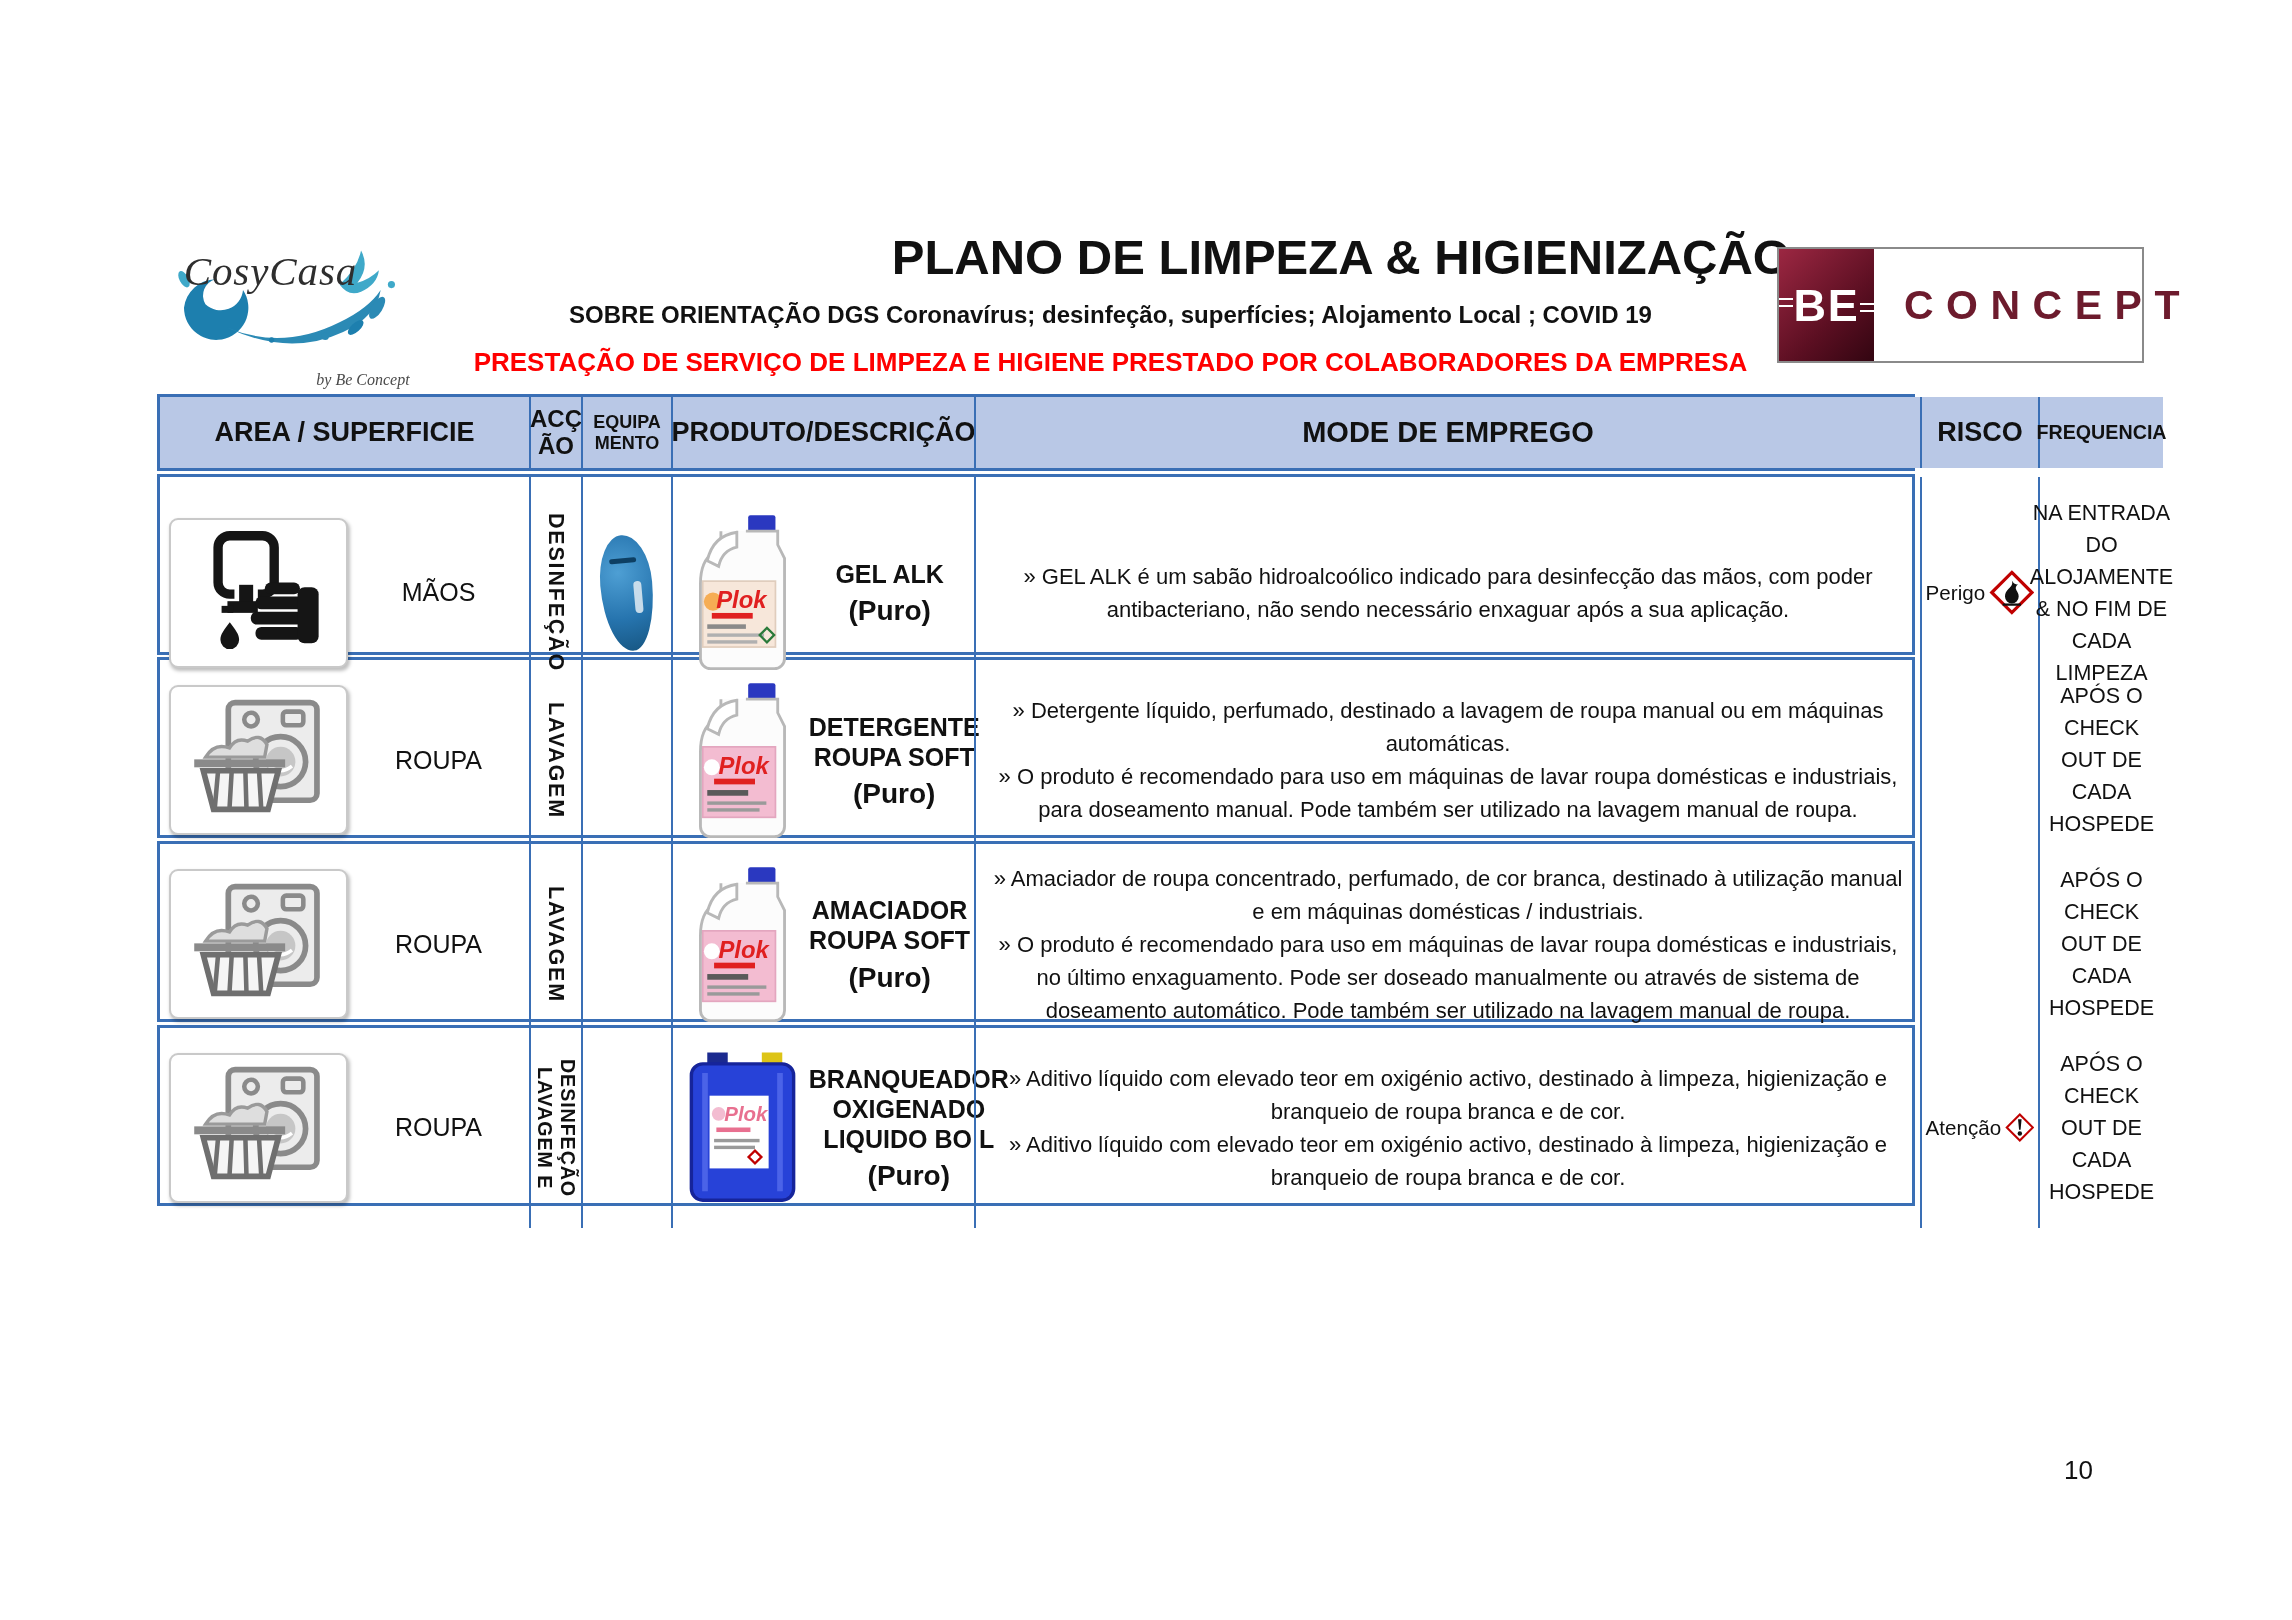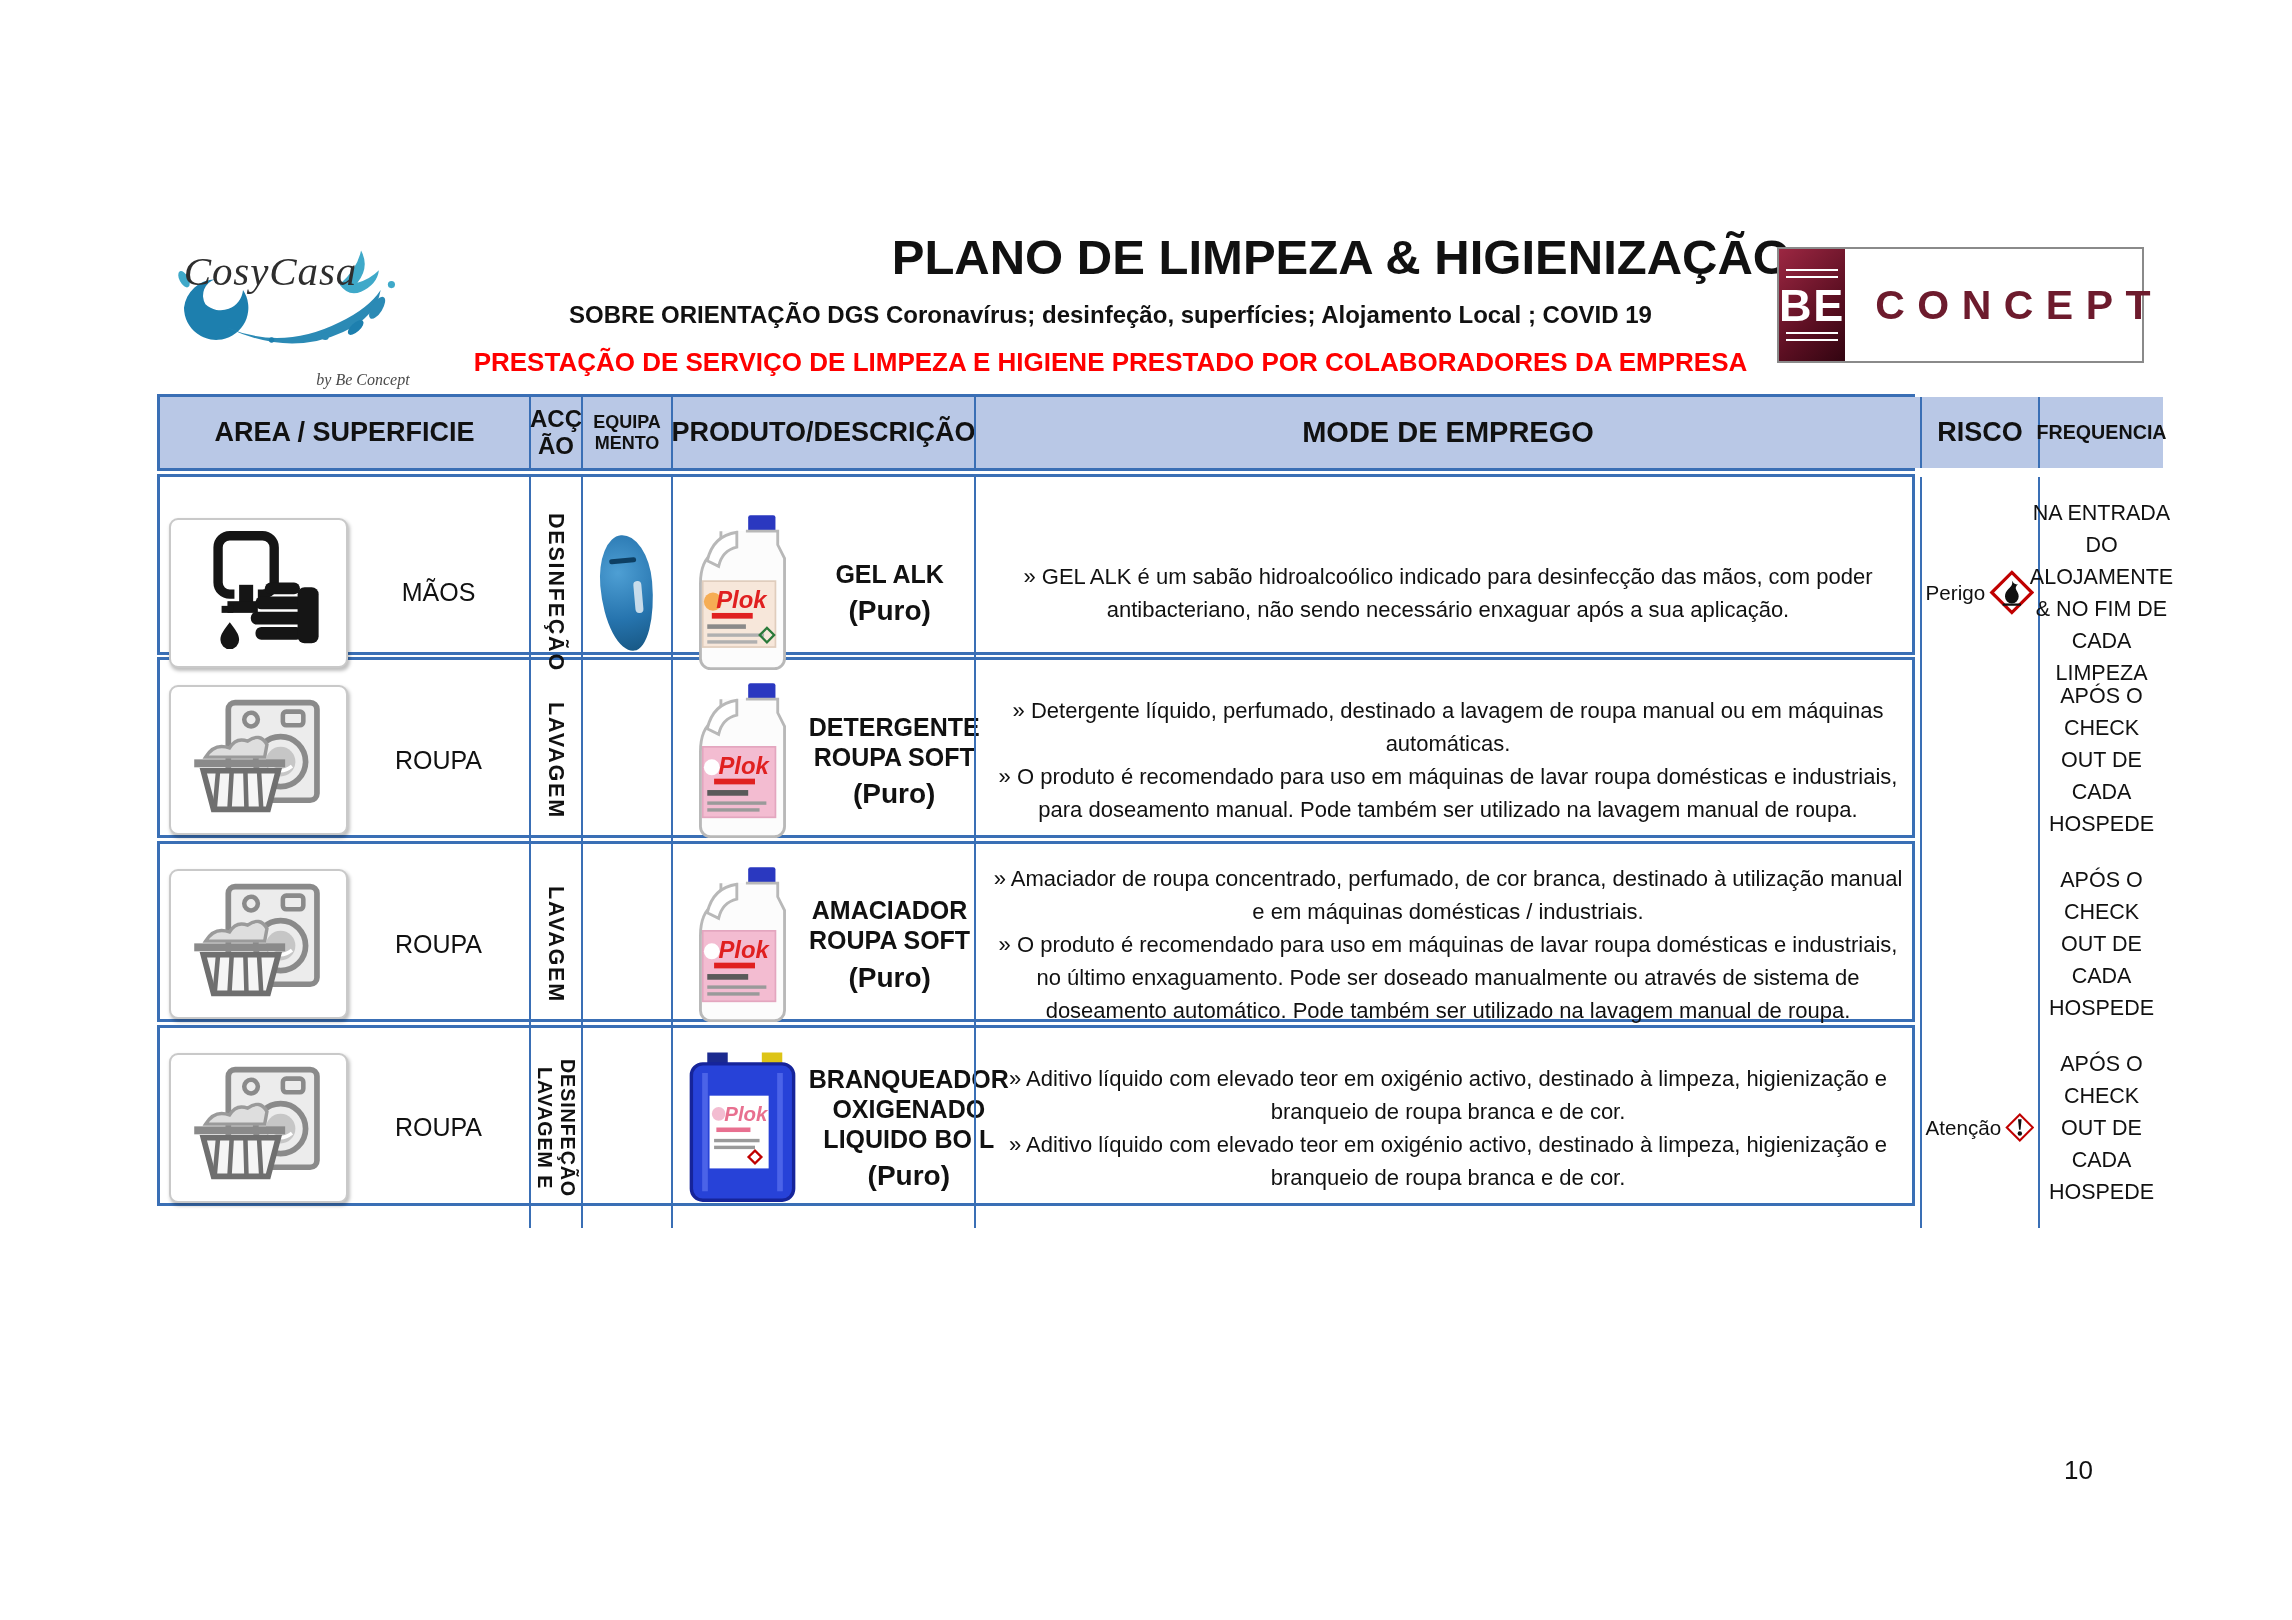--- a/index.html
+++ b/index.html
@@ -26,21 +26,21 @@
     font-size:16px;color:#4a4a4a;}
 
   .titles{position:absolute;left:430px;top:229px;width:1361px;text-align:center;}
   .title{font-size:49px;font-weight:bold;margin:0;letter-spacing:0px;text-align:right;}
   .subtitle{margin-top:16px;font-size:24px;font-weight:bold;}
   .notice{margin-top:18px;font-size:26px;font-weight:bold;color:#ff0000;}
 
   .beconcept{position:absolute;left:1777px;top:247px;width:367px;height:116px;
     border:2.7px solid #8a8a8a;display:flex;background:#fff;}
   .be-square{width:95px;height:100%;background:linear-gradient(135deg,#9c2742 0%,#5c0f22 60%,#320511 100%);
-    display:flex;flex-direction:column;align-items:center;justify-content:center;}
+    display:flex;flex-direction:row;align-items:center;justify-content:center;}
   .be-letters{color:#fff;font-size:45px;font-weight:bold;letter-spacing:1.8px;line-height:1;}
   .be-rule{width:52px;height:9px;border-top:2.7px solid #fff;border-bottom:2.7px solid #fff;}
   .be-rule.top{margin-bottom:4.5px;}
   .be-rule.bot{margin-top:4.5px;}
   .be-word{flex:1;display:flex;align-items:center;justify-content:center;
     font-size:41px;font-weight:bold;color:var(--maroon);letter-spacing:12.5px;padding-left:30px;}
 
   
   .ctable{position:absolute;left:157px;top:394px;width:1758px;}
   .trow{

